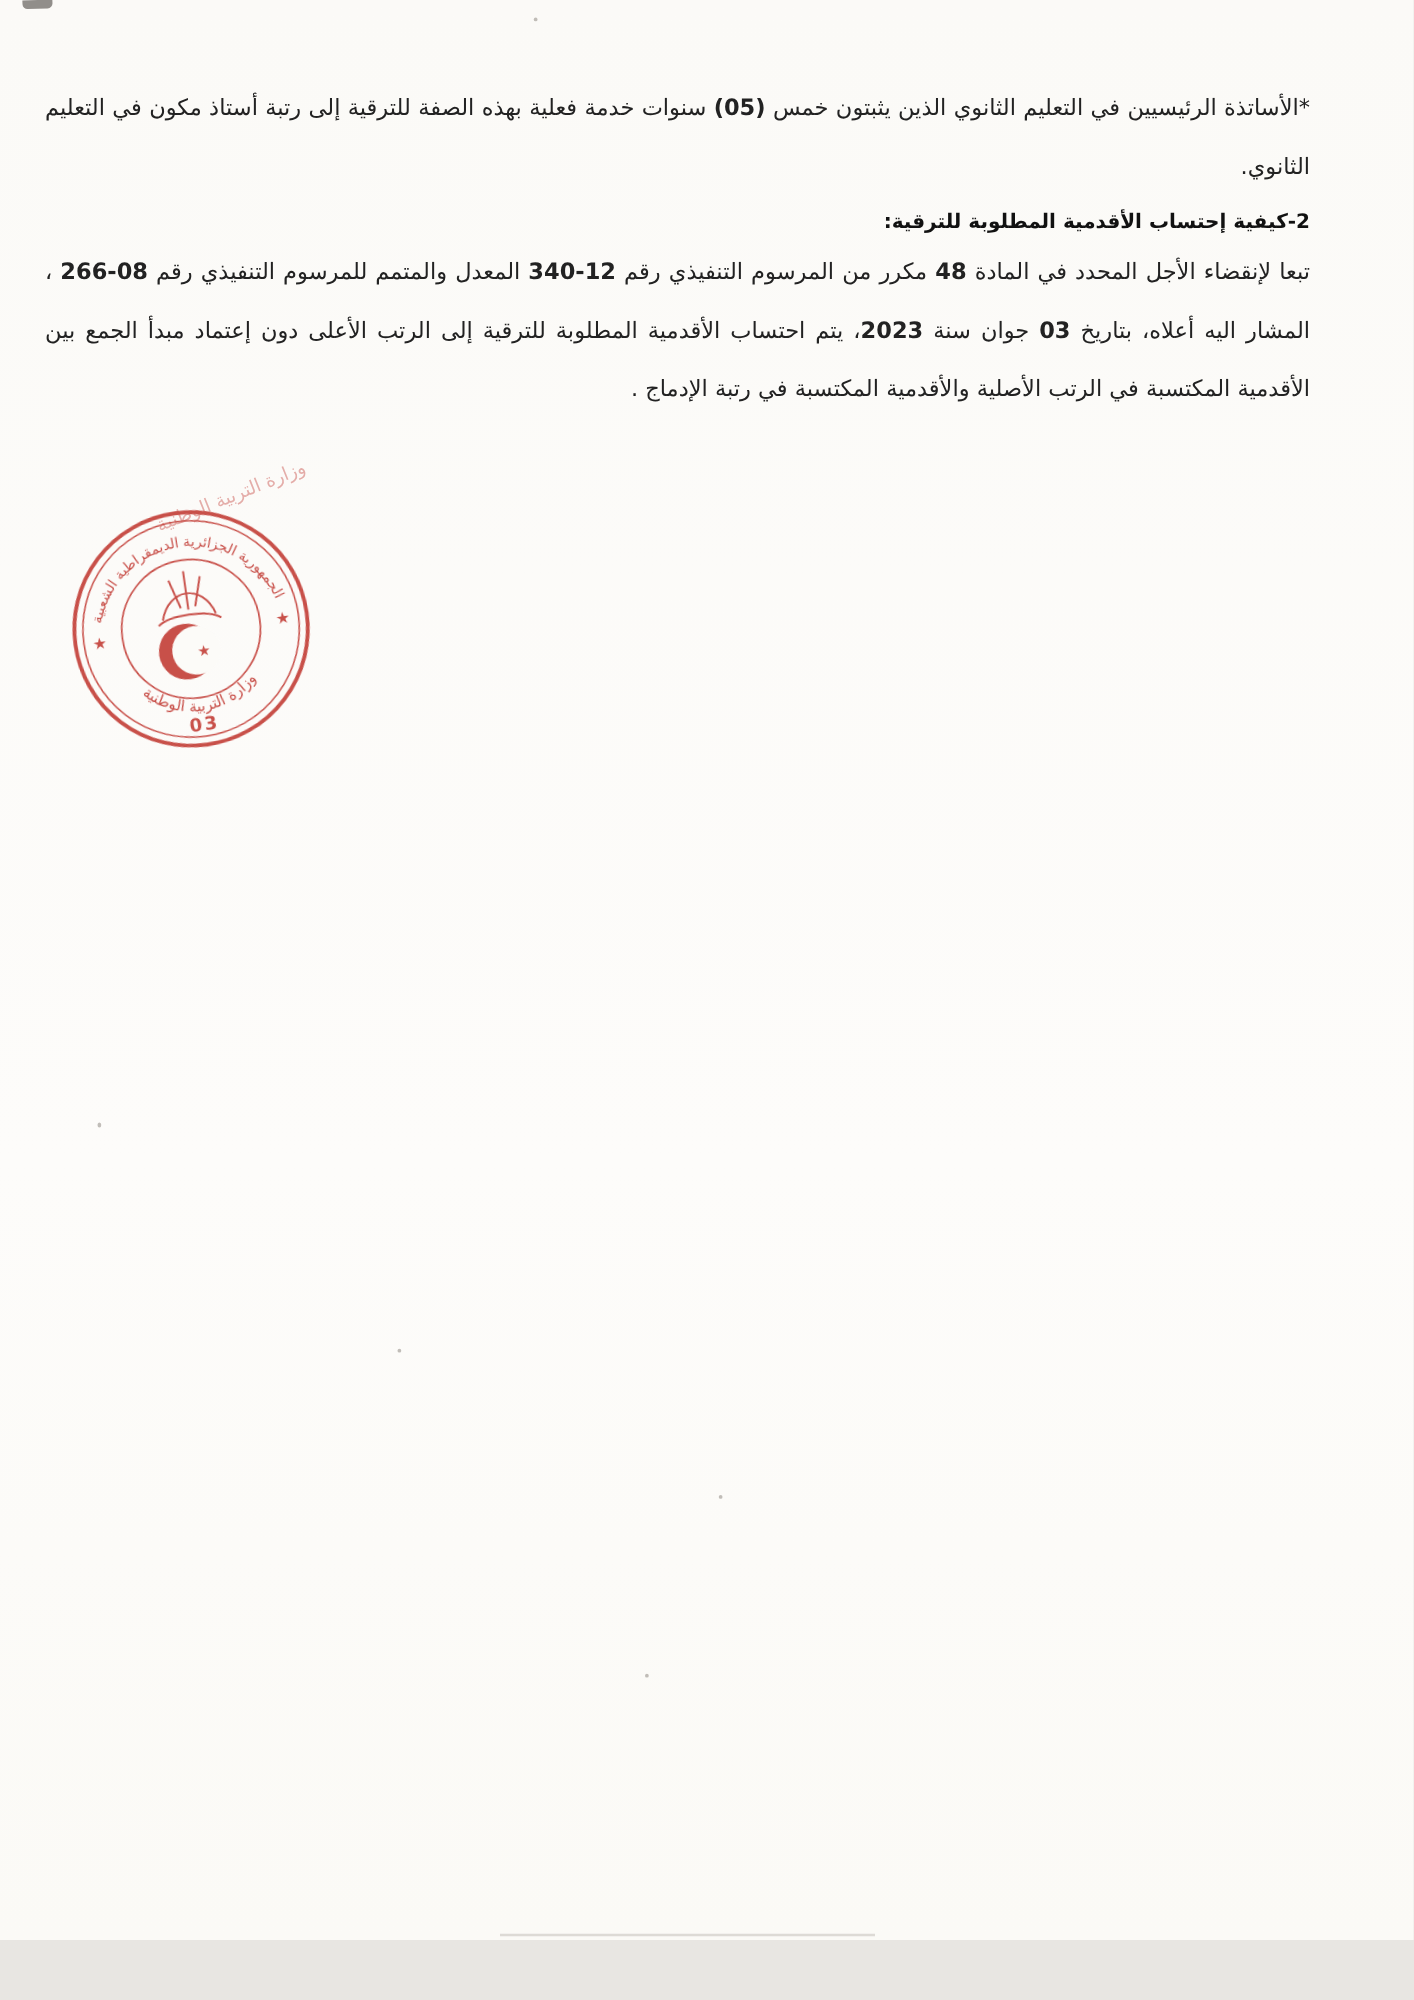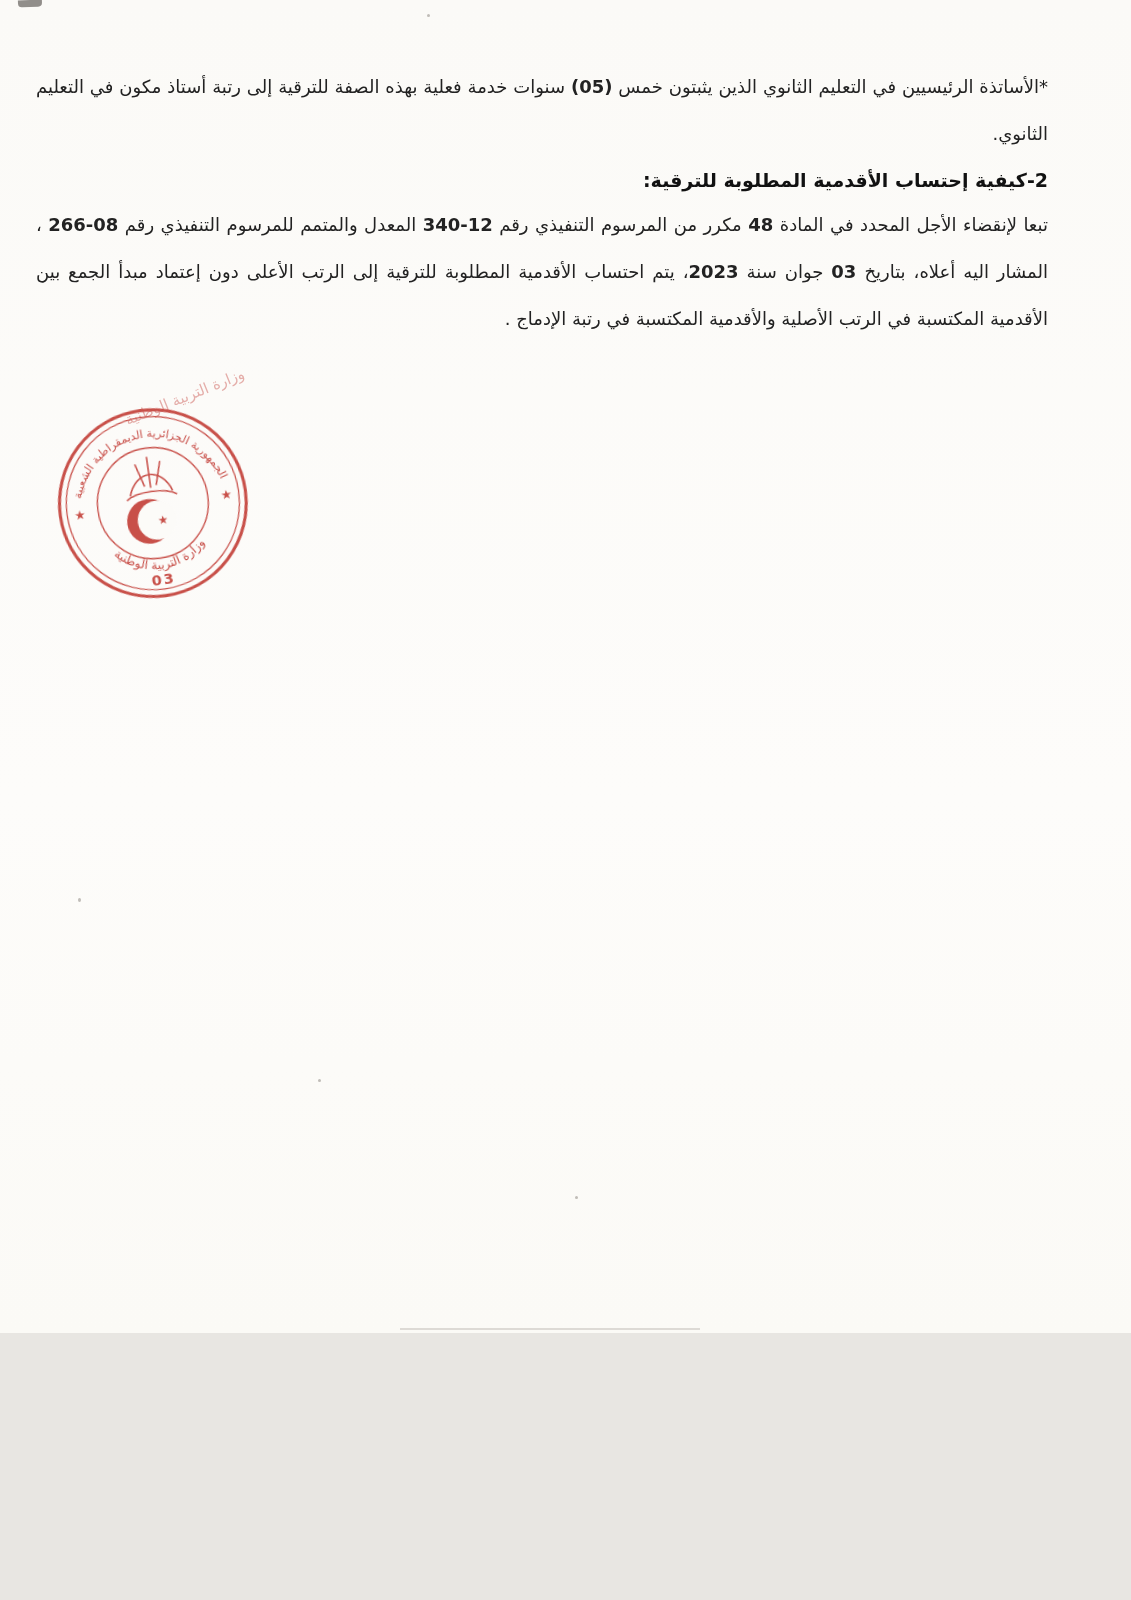--- a/index.html
+++ b/index.html
@@ -1,38 +1,38 @@
 <!DOCTYPE html>
 <html lang="ar" style="--ink: #c4423b;"><head>
 <meta charset="utf-8">
 <style>
   html,body{margin:0;padding:0;}
   body{background:#e8e6e2;font-family:"DejaVu Sans", sans-serif;}
   .page{
     position:relative;
-    width:1131px;height:1333px;
+    width:1131px;height:1552px;
     margin:0 auto;
     background:linear-gradient(180deg,#fbfaf7 0%, #fdfcfa 60%, #fbfaf6 100%);
     overflow:hidden;
     color:#1e1e1e;
   }
   
   .content{
     position:absolute;
     top:64px;right:83px;left:36px;
     direction:rtl;
     text-align:justify;
     font-size:18px;
     line-height:2.6;
     color:#222;
   }
   .para{margin:0;}
   .heading{
     margin:0;
-    font-size:19px;
+    font-size:16px;
     font-weight:700;
     line-height:2.35;
     text-align:right;
     color:#111;
   }
   .para b{font-weight:700;}
   
   .stamp-wrap{
     position:absolute;
     left:46px;top:396px;

